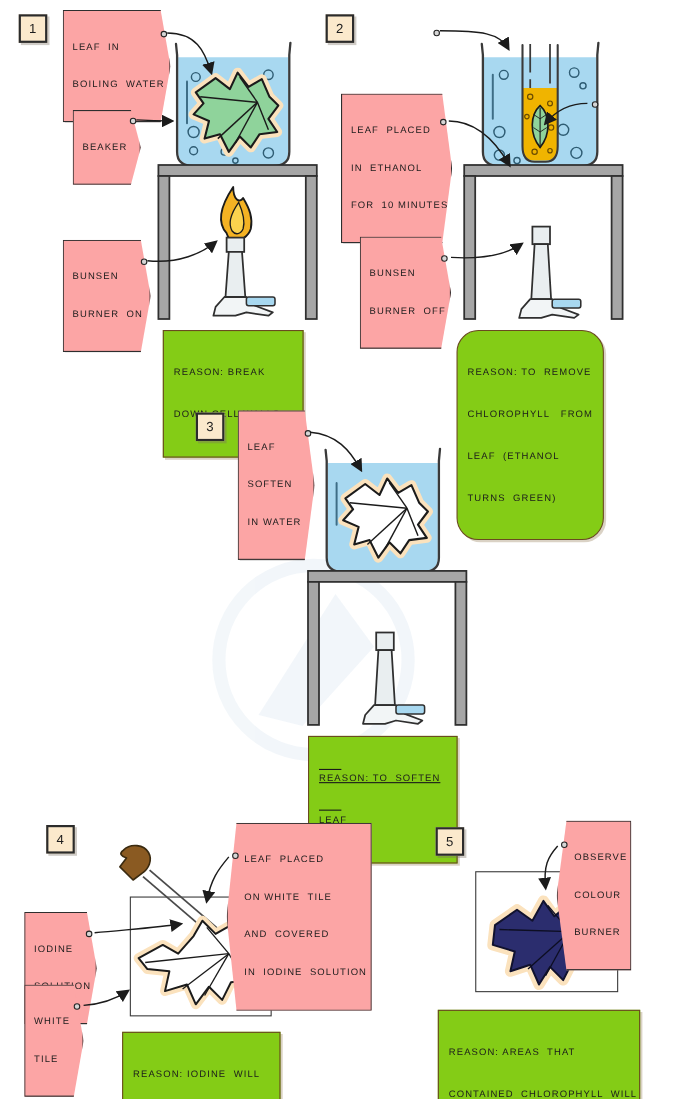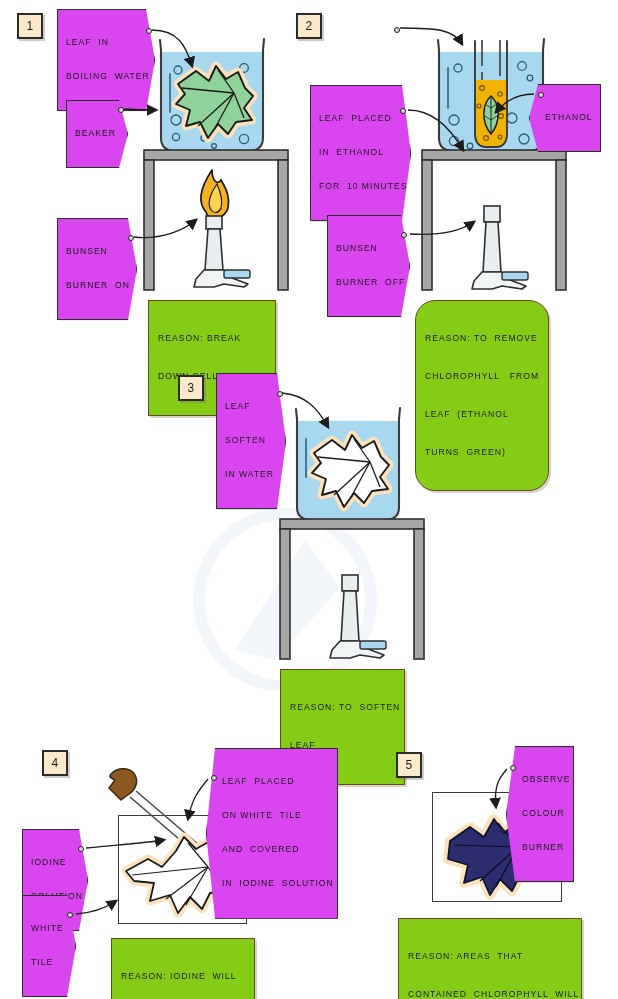--- a/index.html
+++ b/index.html
@@ -16,21 +16,21 @@
     width:26px;height:26px;box-sizing:border-box;
     background:#fbe9cc;border:2px solid #2b2b2b;
     display:flex;align-items:center;justify-content:center;
     font-size:12px;letter-spacing:.5px;color:#1d1d1d;
     box-shadow:2px 2px 0 rgba(120,110,95,.35);
   }
 
   
   .tag{
     position:absolute;
-    background:#d946ef;
+    background:#fca5a5;
     border:1.4px solid #2e2e2e;
     box-sizing:border-box;
     padding:4px 8px 5px 8px;
     font-size:8.6px;
     line-height:11.4px;
     letter-spacing:1.0px;
     color:#1b1b1b;
     white-space:pre;
     box-shadow:2px 2px 0 rgba(110,110,110,.45);
   }
@@ -233,23 +233,20 @@
 
     <div class="tagdot" style="left:104px;top:27px;"></div>
 
     <div class="tag right-notch" style="left:20px;top:85px;width:101px;">
       <span class="ln">LEAF  PLACED</span>
       <span class="ln">IN  ETHANOL</span>
       <span class="ln">FOR  10 MINUTES</span>
     </div>
     <div class="tagdot" style="left:110px;top:108px;"></div>
 
-    <div class="tag left-notch" style="left:239px;top:84px;width:72px;">
-      <span class="ln">ETHANOL</span>
-    </div>
     <div class="tagdot" style="left:248px;top:92px;"></div>
 
     <div class="tag right-notch" style="left:37px;top:215px;width:83px;">
       <span class="ln">BUNSEN</span>
       <span class="ln">BURNER  OFF</span>
     </div>
     <div class="tagdot" style="left:111px;top:232px;"></div>
 
     <svg class="abs" style="left:0;top:0;" width="328" height="380" viewBox="0 0 328 380">
       <defs>
@@ -314,21 +311,21 @@
 
     <svg class="abs" style="left:0;top:0;" width="320" height="350" viewBox="0 0 320 350">
       <defs>
         <marker id="ah3" markerWidth="9" markerHeight="9" refX="7" refY="4.5" orient="auto">
           <path d="M0,0 L9,4.5 L0,9 Z" fill="#1b1b1b"></path>
         </marker>
       </defs>
       <path d="M142,28 C166,30 178,44 188,62" fill="none" stroke="#1b1b1b" stroke-width="1.3" marker-end="url(#ah3)"></path>
     </svg>
 
-    <div class="reason" style="left:140px;top:304px;width:125px;">
+    <div class="reason" style="left:140px;top:304px;width:136px;text-decoration:underline;">
       <span class="ln">REASON: TO  SOFTEN</span>
       <span class="ln">LEAF</span>
     </div>
   </div>
 
   <div class="abs" style="left:20px;top:735px;width:320px;height:264px;">
 
     <div class="stepnum abs" style="left:22px;top:15px;">4</div>
 
     <div class="tile" style="left:98px;top:80px;width:127px;height:107px;"></div>

